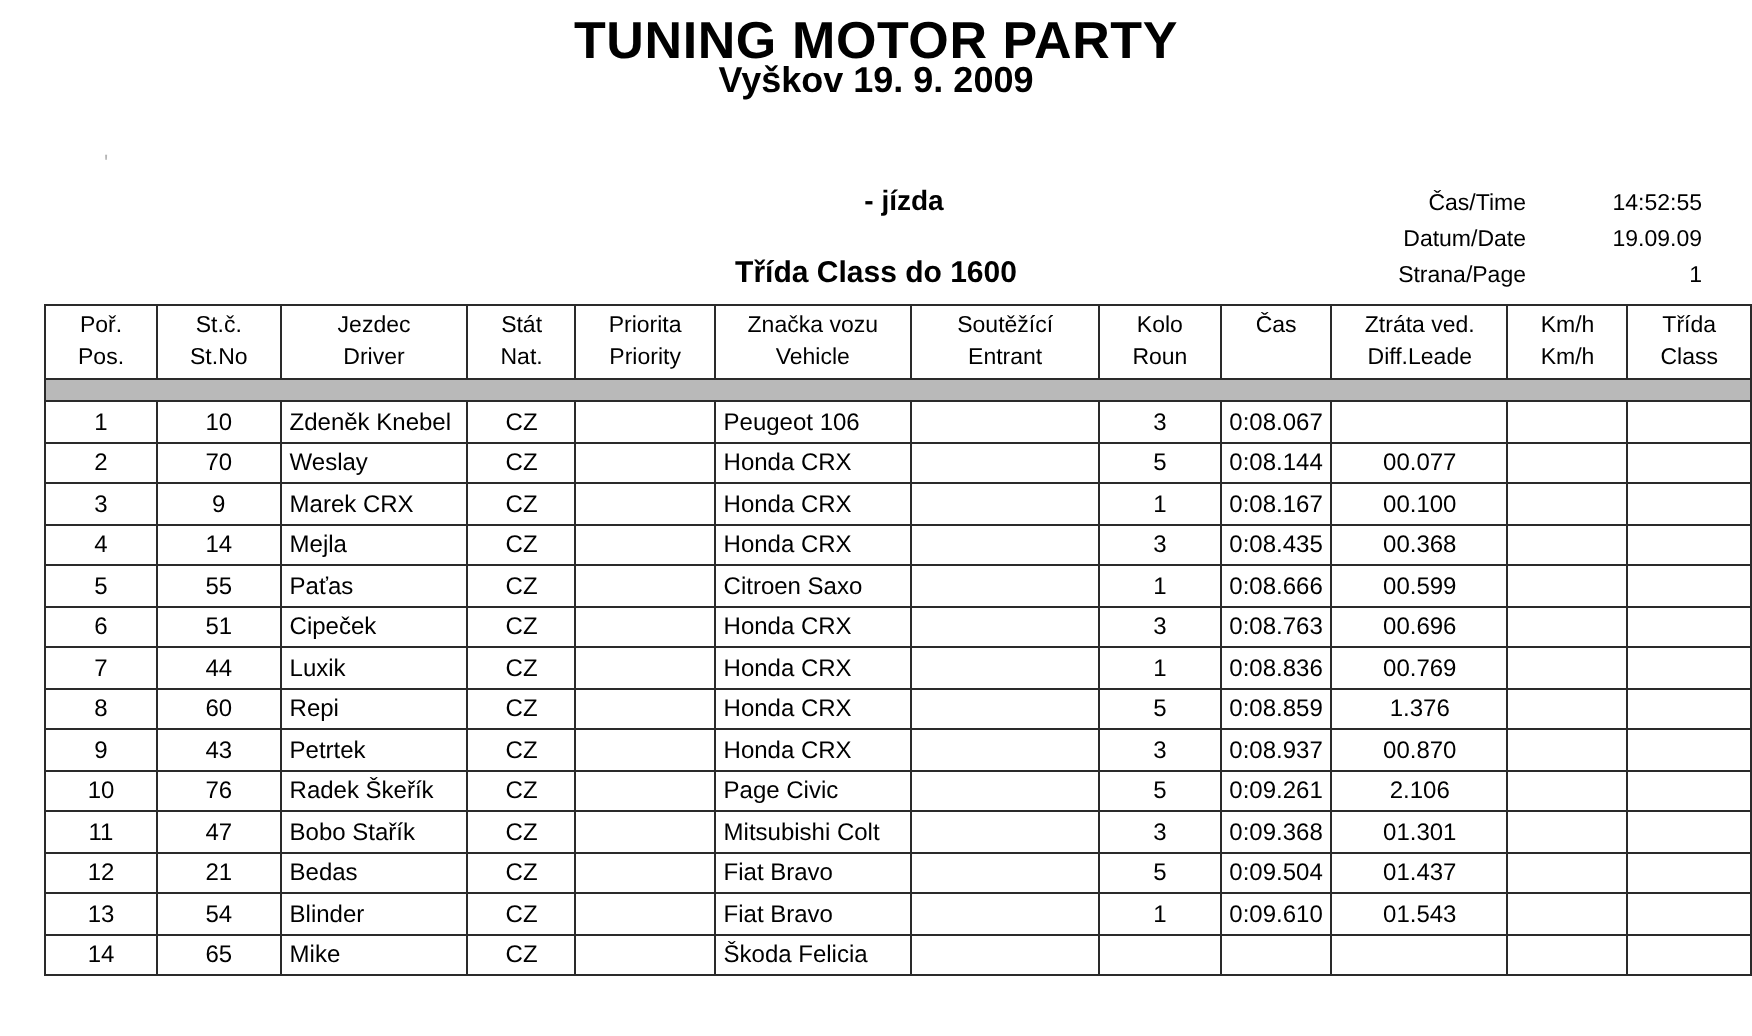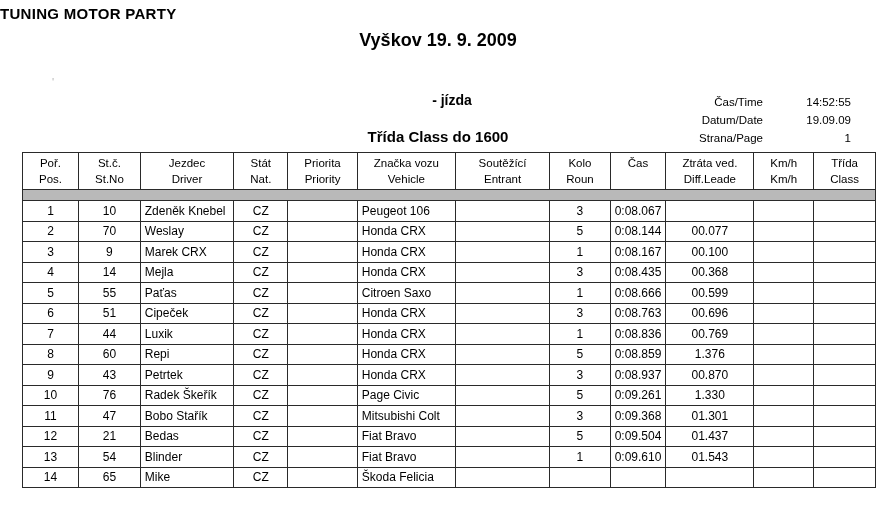--- a/index.html
+++ b/index.html
@@ -1,22 +1,22 @@
 <!DOCTYPE html>
 <html><head>
 <meta charset="utf-8">
 <style>
   html, body { margin:0; padding:0; background:#ffffff; }
   .page {
     position:relative; width:876px; height:518px; background:#ffffff;
     font-family:"Liberation Sans", sans-serif; color:#000; overflow:hidden;
   }
   .title {
-    position:absolute; top:5px; left:0; width:100%; text-align:left;
-    font-size:15px; font-weight:bold; letter-spacing:0.3px;
+    position:absolute; top:5px; left:0; width:100%; text-align:center;
+    font-size:26px; font-weight:bold; letter-spacing:0.3px;
   }
   .subtitle {
     position:absolute; top:30px; left:0; width:100%; text-align:center;
     font-size:18px; font-weight:bold;
   }
   .artifact {
     position:absolute; left:52px; top:76px; color:#b5b5b5; font-size:11px;
   }
   .section-heading {
     position:absolute; top:92px; left:0; width:100%; text-align:center;
@@ -273,21 +273,21 @@
         <tr>
           <td>10</td>
           <td>76</td>
           <td class="left">Radek Škeřík</td>
           <td>CZ</td>
           <td></td>
           <td class="left">Page Civic</td>
           <td class="left"></td>
           <td>5</td>
           <td>0:09.261</td>
-          <td>1.330</td>
+          <td>2.106</td>
           <td></td>
           <td></td>
         </tr>
         <tr>
           <td>11</td>
           <td>47</td>
           <td class="left">Bobo Stařík</td>
           <td>CZ</td>
           <td></td>
           <td class="left">Mitsubishi Colt</td>

